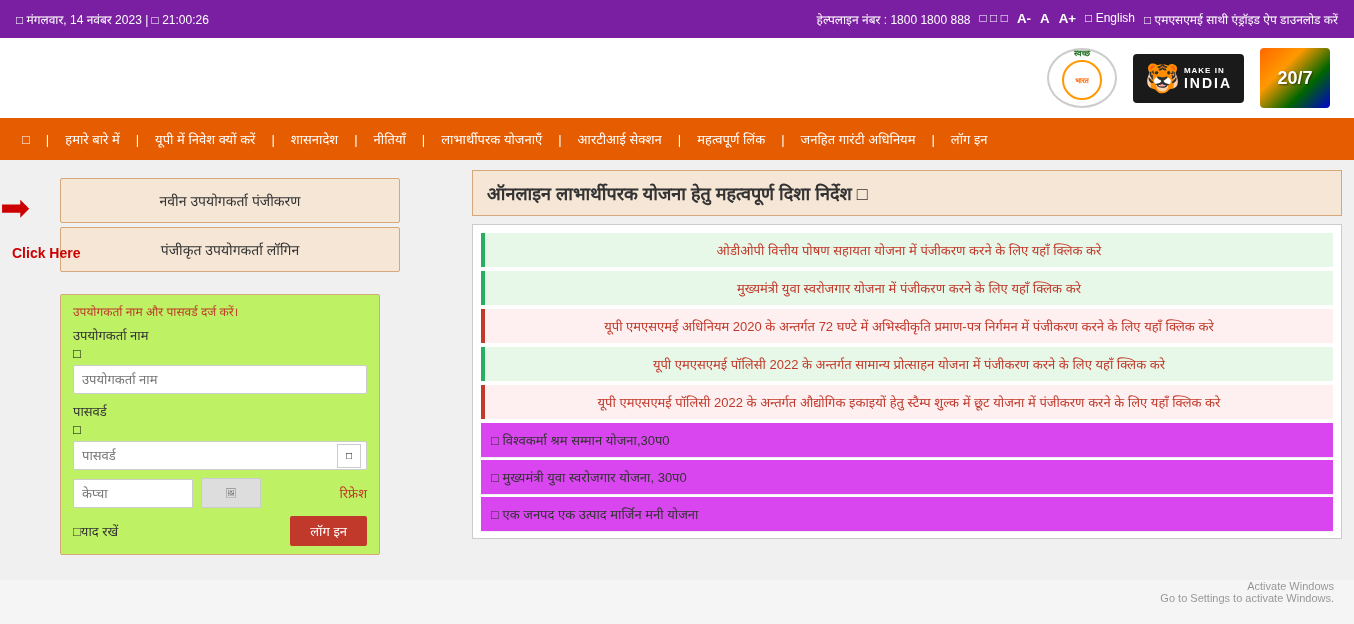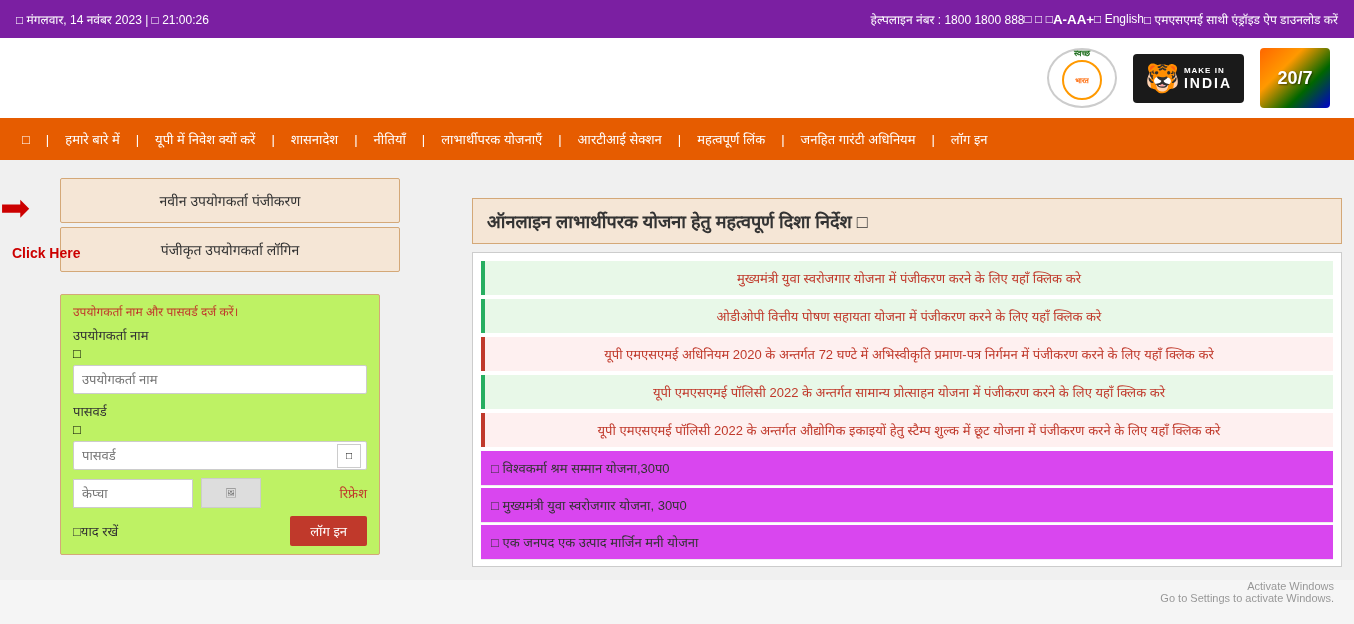--- a/index.html
+++ b/index.html
@@ -10,21 +10,21 @@
       background: #7b1fa2;
       color: white;
       display: flex;
       align-items: center;
       justify-content: space-between;
       padding: 6px 16px;
       font-size: 12px;
       min-height: 38px;
     }
     .top-bar-left { display: flex; align-items: center; gap: 8px; }
-    .top-bar-right { display: flex; align-items: center; gap: 0; }
+    .top-bar-right { display: flex; align-items: flex-start; gap: 9px; }
     .font-btn {
       background: none; border: none; color: white; cursor: pointer; font-weight: bold;
     }
 
     
     .logo-bar {
       background: white;
       display: flex;
       align-items: center;
       justify-content: flex-end;
@@ -205,21 +205,20 @@
       background: #f5e6d6;
       border: 1px solid #d4a878;
       padding: 10px 14px;
       font-size: 18px;
       font-weight: bold;
       color: #333;
       margin-bottom: 8px;
       display: flex;
       align-items: flex-start;
       gap: 8px;
-      margin-top: 28px;
     }
 
     .notices-container {
       border: 1px solid #ccc;
       background: white;
       max-height: 320px;
       overflow-y: auto;
       padding: 4px 0;
     }
 
@@ -380,22 +379,22 @@
   </div>
 
   <div class="right-content">
     <div class="section-title">
       <span>ऑनलाइन लाभार्थीपरक योजना हेतु महत्वपूर्ण दिशा निर्देश □</span>
     </div>
 
     <div class="notices-container">
 
       <div id="notices-list">
+          <div class="notice-item">ओडीओपी वित्तीय पोषण सहायता योजना में पंजीकरण करने के लिए यहाँ क्लिक करे</div>
           <div class="notice-item">मुख्यमंत्री युवा स्वरोजगार योजना में पंजीकरण करने के लिए यहाँ क्लिक करे</div>
-          <div class="notice-item">ओडीओपी वित्तीय पोषण सहायता योजना में पंजीकरण करने के लिए यहाँ क्लिक करे</div>
           <div class="notice-item red-border">यूपी एमएसएमई अधिनियम 2020 के अन्तर्गत 72 घण्टे में अभिस्वीकृति प्रमाण-पत्र निर्गमन में पंजीकरण करने के लिए यहाँ क्लिक करे</div>
           <div class="notice-item">यूपी एमएसएमई पॉलिसी 2022 के अन्तर्गत सामान्य प्रोत्साहन योजना में पंजीकरण करने के लिए यहाँ क्लिक करे</div>
           <div class="notice-item red-border">यूपी एमएसएमई पॉलिसी 2022 के अन्तर्गत औद्योगिक इकाइयों हेतु स्टैम्प शुल्क में छूट योजना में पंजीकरण करने के लिए यहाँ क्लिक करे</div>
         </div>
 
       <div id="scheme-list">
           <div class="scheme-item">□ विश्वकर्मा श्रम सम्मान योजना,30प0</div>
           <div class="scheme-item">□ मुख्यमंत्री युवा स्वरोजगार योजना, 30प0</div>
           <div class="scheme-item">□ एक जनपद एक उत्पाद मार्जिन मनी योजना</div>
         </div>

